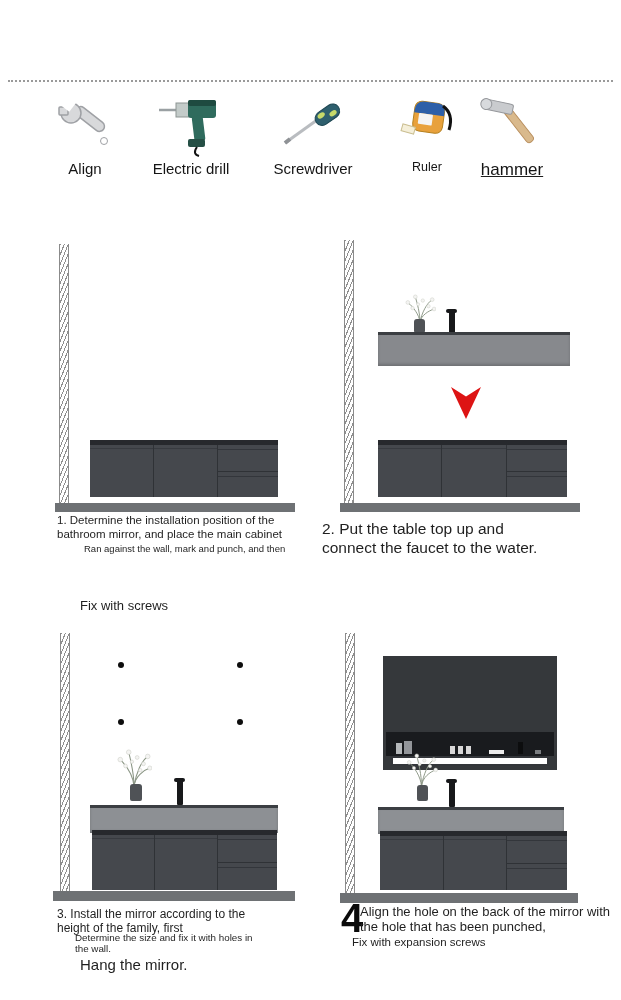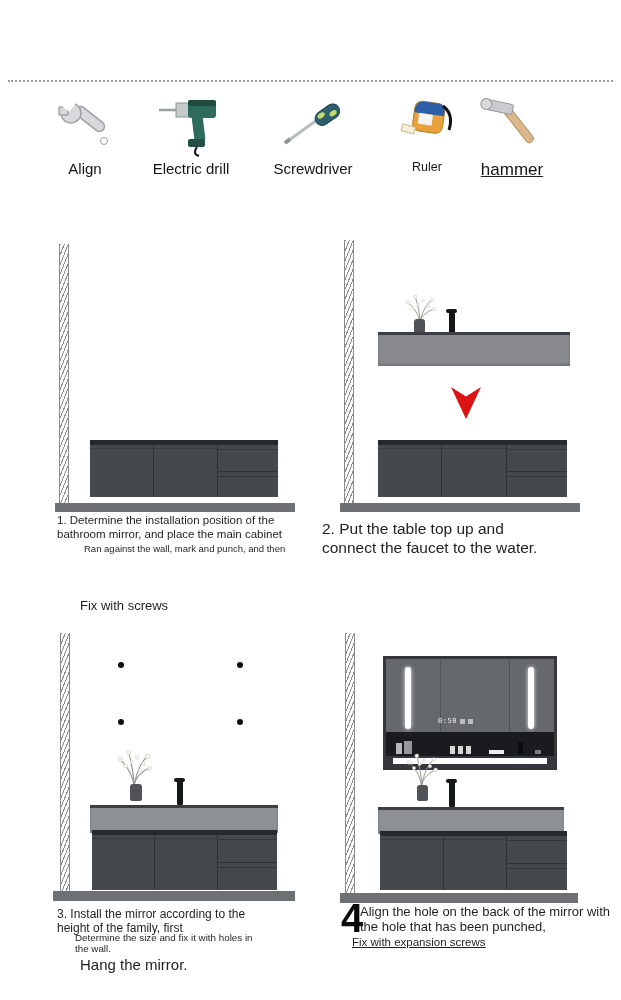--- a/index.html
+++ b/index.html
@@ -63,21 +63,21 @@
   .txt{position:absolute;color:#1f1f1f;}
   .txt span{display:block;}
   .s1-main{font-size:11.5px;line-height:13.5px;}
   .s1-sub{font-size:9.5px;line-height:11px;}
   .s1-emph{font-size:13px;}
   .s2-main{font-size:15.5px;line-height:18.5px;}
   .s3-main{font-size:12px;line-height:13.5px;}
   .s3-sub{font-size:9.8px;line-height:11px;}
   .s3-emph{font-size:15px;}
   .s4-main{font-size:13px;line-height:14.5px;z-index:2;margin-left:42px;}
-  .s4-sub{font-size:11.5px;text-decoration:underline;}
+  .s4-sub{font-size:11.5px;}
   .s4-num{position:absolute;left:341px;top:896px;font-size:40px;font-weight:700;color:#0a0a0a;z-index:1;}
 </style>
 </head>
 <body>
 
 <div id="page">
 
   <div class="divider"></div>
 
   <div class="tool" style="left:33px;">
@@ -265,31 +265,20 @@
   </div>
   <div class="txt s3-sub" style="left:75px;top:932px;">
     <span>Determine the size and fix it with holes in</span>
     <span>the wall.</span>
   </div>
   <div class="txt s3-emph" style="left:80px;top:956px;">Hang the mirror.</div>
 
   <div class="hatch" style="left:345px;top:633px;height:260px;"></div>
 
   <div class="mirrorcab">
-    <div class="mirror-face">
-      <div class="seam" style="left:54px;"></div>
-      <div class="seam" style="left:123px;"></div>
-      <div class="ledstrip" style="left:19px;top:8px;"></div>
-      <div class="ledstrip" style="left:142px;top:8px;"></div>
-      <div class="display">
-        <span class="time">0:50</span>
-        <span class="key"></span>
-        <span class="key"></span>
-      </div>
-    </div>
     <div class="shelf">
       <i style="width:6px;height:11px;background:#b5b8ba;margin-right:2px;"></i>
       <i style="width:8px;height:13px;background:#93969a;margin-right:38px;"></i>
       <i style="width:5px;height:8px;background:#d8d8d8;margin-right:3px;"></i>
       <i style="width:5px;height:8px;background:#d8d8d8;margin-right:3px;"></i>
       <i style="width:5px;height:8px;background:#d8d8d8;margin-right:18px;"></i>
       <i style="width:15px;height:4px;background:#ececec;margin-right:14px;"></i>
       <i style="width:5px;height:12px;background:#0c0d0e;margin-right:12px;"></i>
       <i style="width:6px;height:4px;background:#7a7d80;"></i>
     </div>

